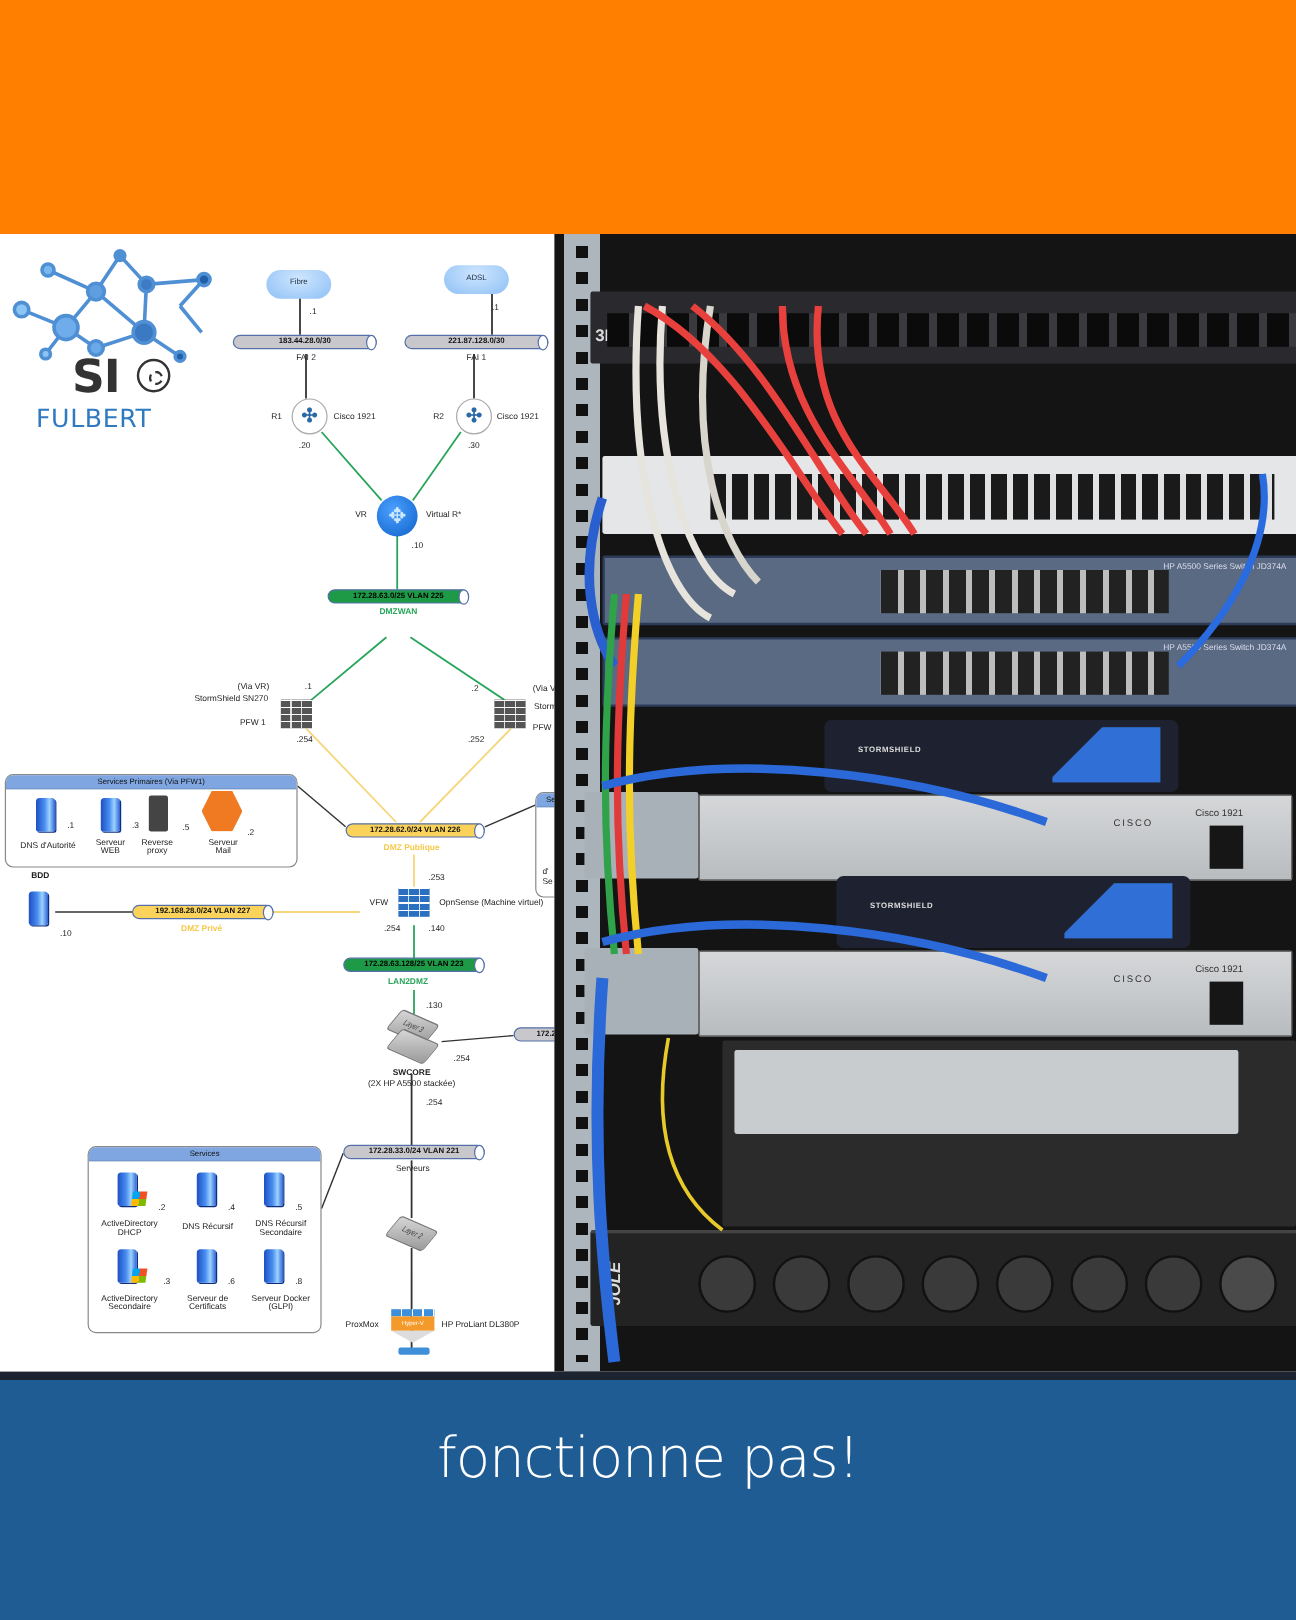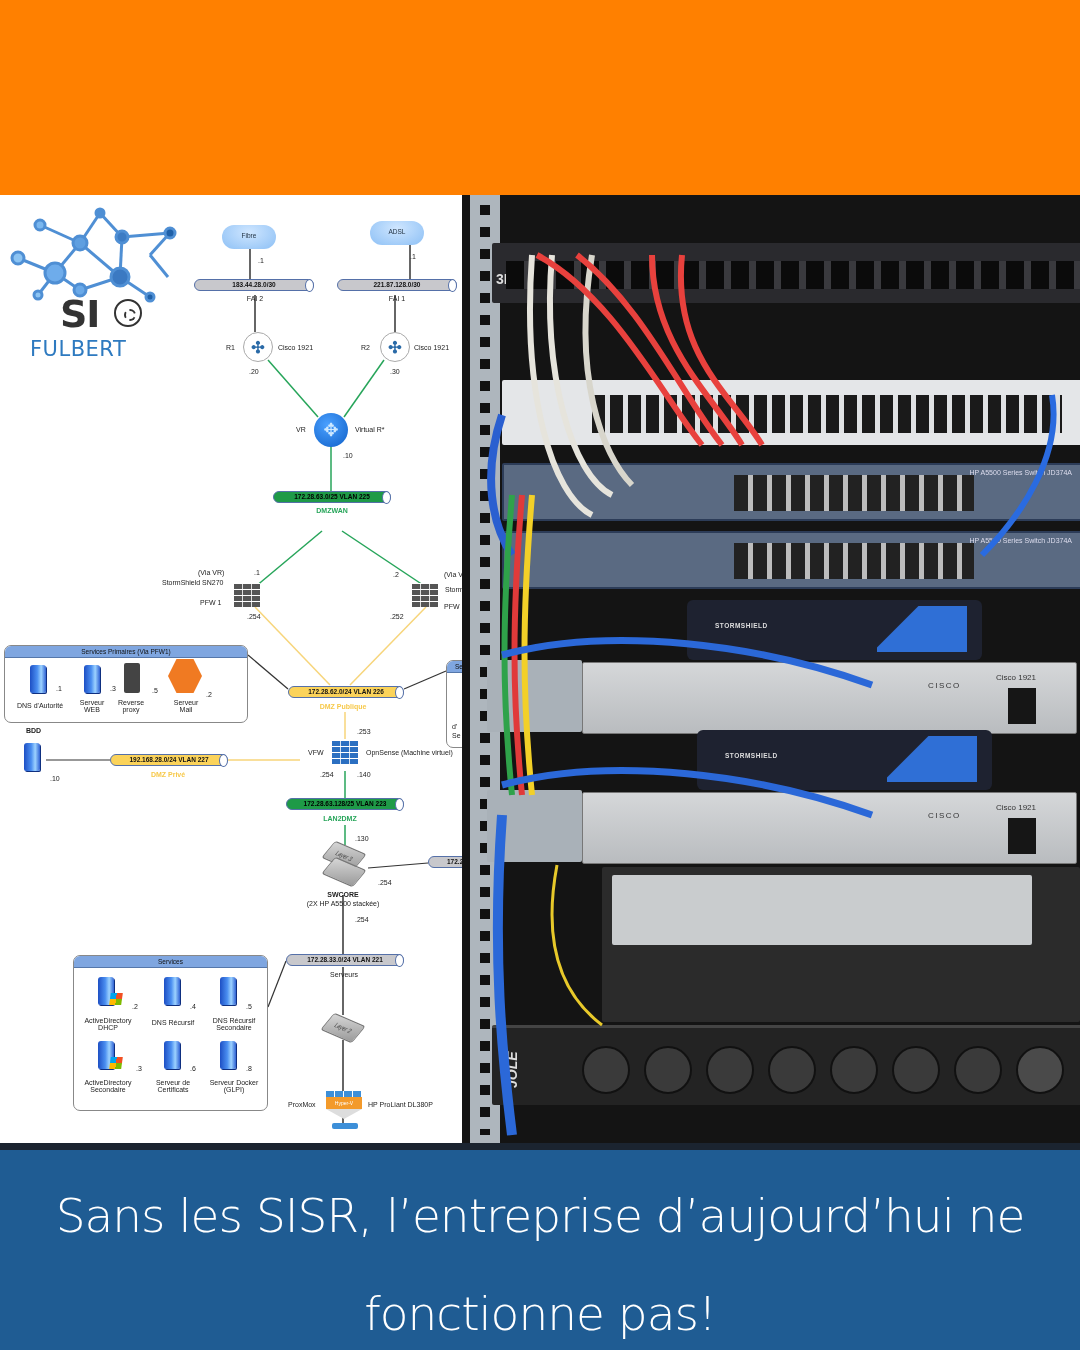--- a/index.html
+++ b/index.html
@@ -394,15 +394,14 @@
     <path d="M40 460 C 150 430, 300 450, 410 490" stroke="#2b68d8" stroke-width="7" fill="none"></path>
     <path d="M40 590 C 150 560, 300 580, 410 620" stroke="#2b68d8" stroke-width="7" fill="none"></path>
     <path d="M40 620 C 30 760, 40 860, 50 940" stroke="#2b68d8" stroke-width="10" fill="none"></path>
     <path d="M95 670 C 80 750, 100 800, 140 830" stroke="#e8c92a" stroke-width="3" fill="none"></path>
   </svg>
 </div>
 
 <div class="divider"></div>
 
 <div class="footer">
-  <span class="line" style="display:block;">Sans les SISR, l’entreprise d’aujourd’hui ne</span>
   <span class="line" style="display:block;">fonctionne pas!</span>
 </div>
 
 </body></html>

